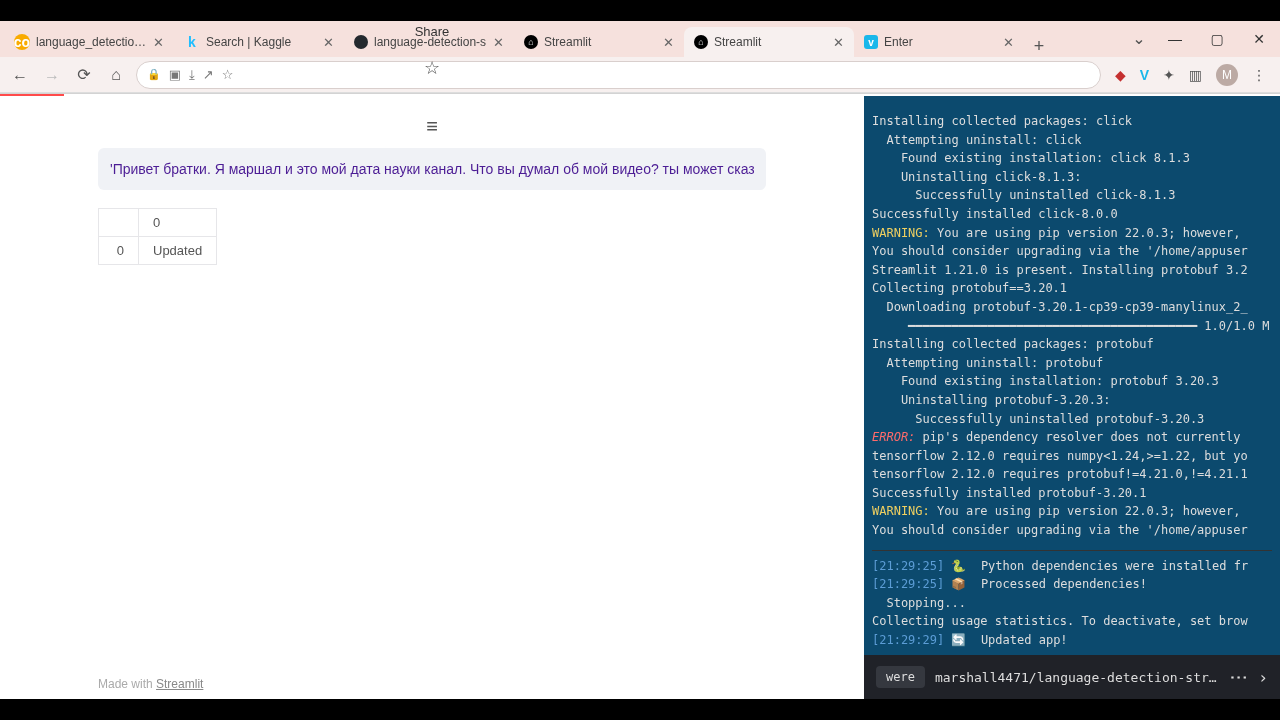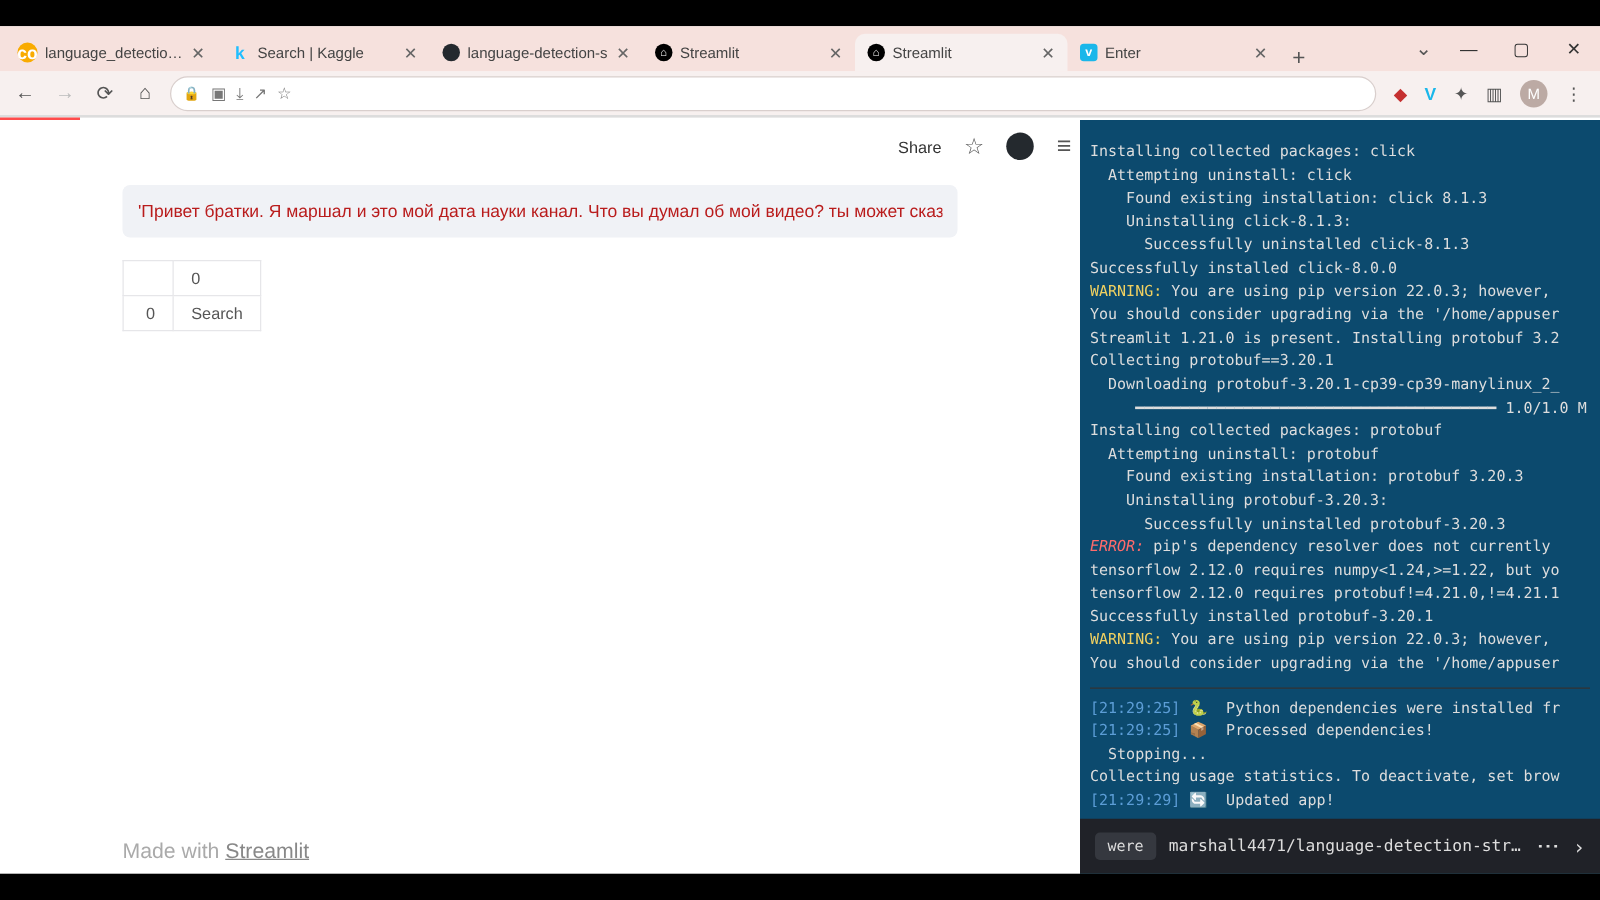--- a/index.html
+++ b/index.html
@@ -37,33 +37,33 @@
   .ext-icons .avatar { width:22px;height:22px;border-radius:50%;background:#bcaaa4;color:#fff;display:flex;align-items:center;justify-content:center;font-size:12px;}
 
   
   .loadbar { height:2px; background:linear-gradient(to right,#ff4b4b 0,#ff4b4b 5%,transparent 5%); }
 
   
   .content { flex:1; display:flex; min-height:0; }
   .app-pane { flex:1; display:flex; flex-direction:column; position:relative; background:#fff; }
   .log-pane { width:416px; background:#0c4a6e; color:#ddd; font-family:Consolas,Menlo,monospace; font-size:12px; padding:16px 8px 0 8px; overflow:hidden; display:flex; flex-direction:column; }
 
-  .app-header { display:flex; align-items:center; justify-content:flex-end; height:42px; padding:0 7px; gap:18px; font-size:13px; color:#333; }
+  .app-header { display:flex; align-items:center; justify-content:flex-end; height:42px; padding:0 7px; gap:18px; font-size:13px; color:#333;flex-direction:column; }
   .app-header .gh { width:22px;height:22px;border-radius:50%;background:#24292e; }
   .app-header .menu { font-size:20px; color:#555;}
   .app-header .star { font-size:18px; color:#555;}
 
   .app-body { padding:10px 98px 0 98px; font-size:14px; color:#333; }
   .input-label { color:#555; font-size:13px; margin-bottom:8px; }
-  .text-input { width:100%; height:42px; background:#f0f2f6; border:none; border-radius:6px; padding:0 12px; font-size:14px; color:#b91c1c; }
+  .text-input { width:100%; height:42px; background:#f0f2f6; border:none; border-radius:6px; padding:0 12px; font-size:14px; color:#4c1d95; }
   .btn { margin-top:16px; height:36px; padding:0 14px; background:#fff; border:1px solid #d6d6d9; border-radius:6px; font-size:14px; color:#31333f; cursor:pointer; }
   .result-table { margin-top:18px; border-collapse:collapse; font-size:13px; }
   .result-table td, .result-table th { border:1px solid #e6e6e9; padding:6px 14px; text-align:left; color:#555; font-weight:normal;}
   .result-table th:first-child { width:40px; }
-  .app-footer { position:absolute; bottom:8px; left:98px; font-size:17px; color:#aaa; }
+  .app-footer { position:absolute; bottom:8px; left:98px; font-size:12px; color:#aaa; }
   .app-footer a { color:#888; text-decoration:underline; }
 
   
   .log-lines { flex:1; overflow:hidden; line-height:1.55; white-space:pre; }
   .log-line { white-space:pre; overflow:hidden; }
   .warn { color:#f0d060; }
   .err  { color:#ff6b6b;font-style:italic; }
   .ts   { color:#5c9dd6; }
   .divider { border-top:1px solid #333; margin:10px 0 6px 0; height:0;}
   .log-footer { height:44px; display:flex; align-items:center; gap:10px; background:#202228; margin:0 -8px; padding:0 12px; color:#ddd; font-size:13px;}
@@ -158,21 +158,21 @@
       <div class="app-body">
         <input class="text-input" value="'Привет братки. Я маршал и это мой дата науки канал. Что вы думал об мой видео? ты может сказ" style="">
         <table class="result-table">
           <tbody>
               <tr>
             <th></th>
             <th>0</th>
           </tr>
           <tr>
             <td style="text-align:right">0</td>
-            <td>Search</td>
+            <td>Updated</td>
           </tr>
         </tbody>
           </table>
       </div>
 
       <div class="app-footer">
         <span>Made with </span><a>Streamlit</a>
       </div>
     </div>
 

